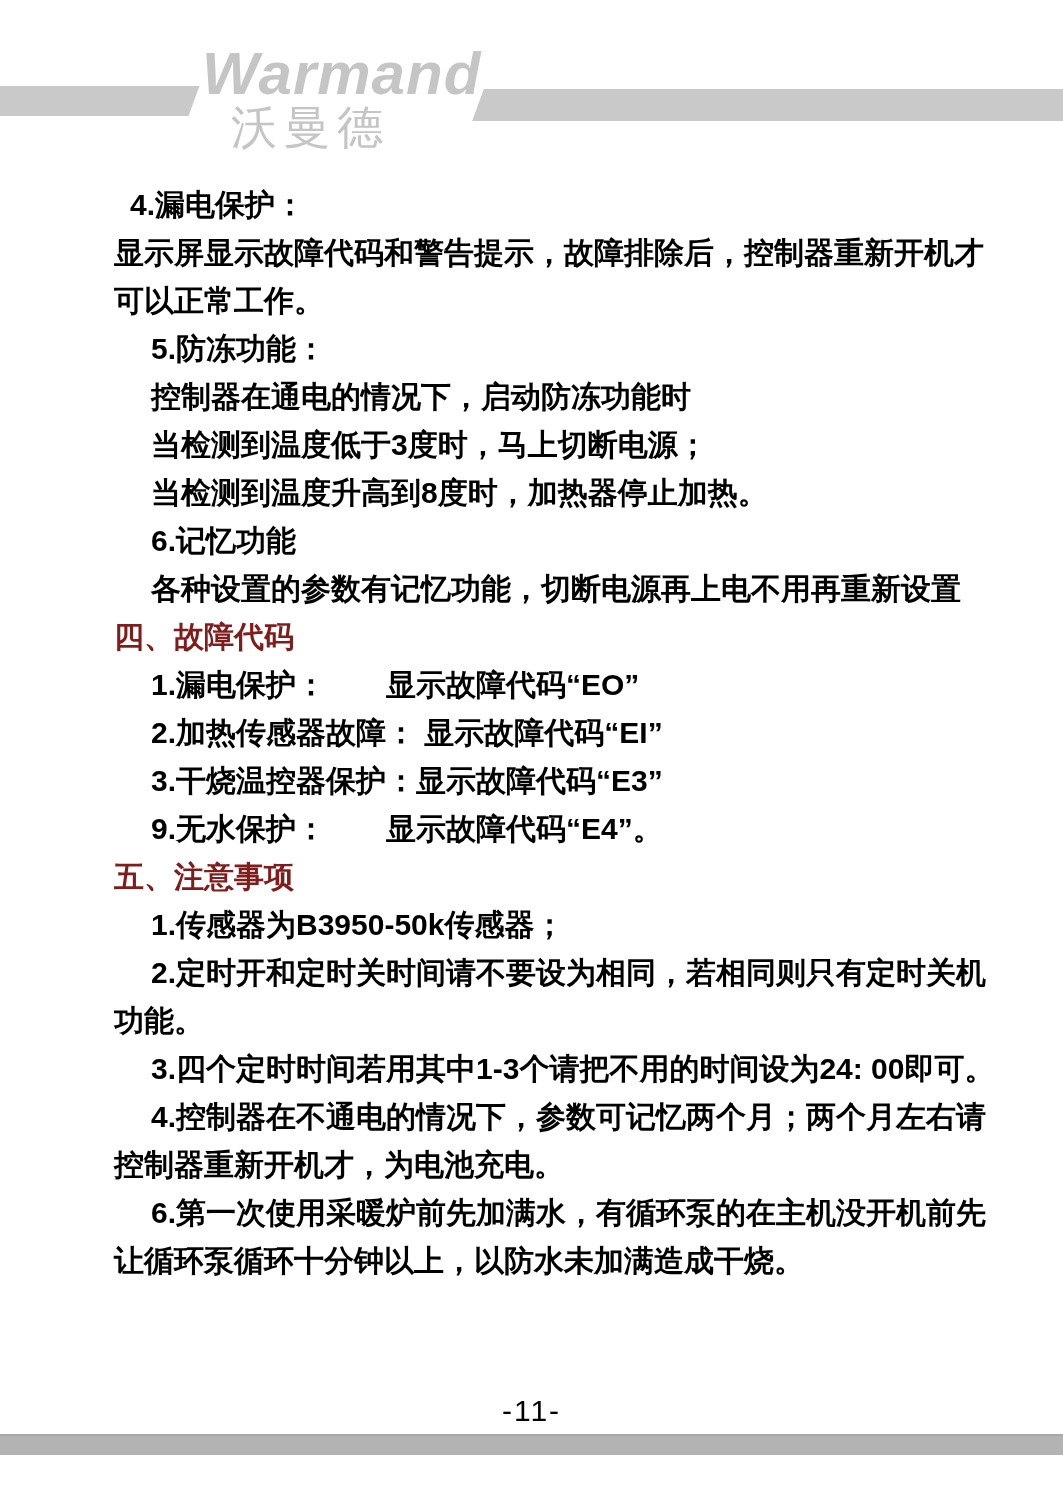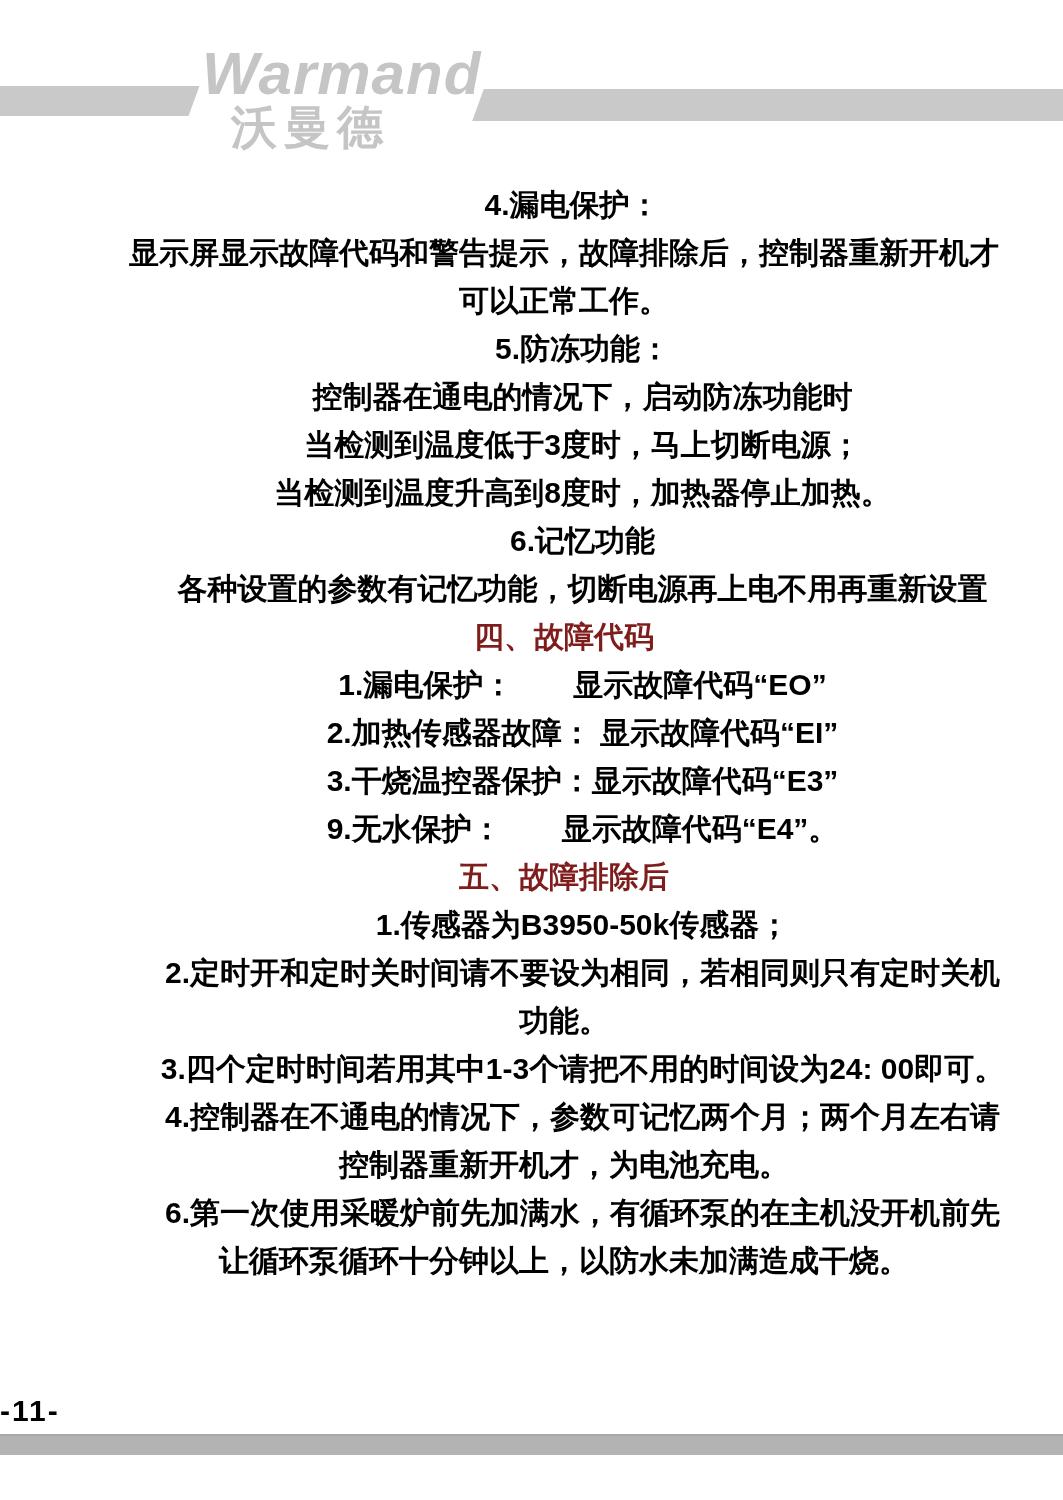--- a/index.html
+++ b/index.html
@@ -21,43 +21,43 @@
   .hdr-bar.right{ left:478px; top:89px; width:620px; height:32px; }
   .logo-en{
     position:absolute; left:202px; top:44px;
     font-size:60px; font-weight:bold; font-style:italic;
     color:#c5c5c5; letter-spacing:1px; line-height:1;
     text-shadow:1px 1px 0 #ffffff;
     white-space:nowrap;
   }
   .logo-cn{
     position:absolute; left:231px; top:104px;
-    font-size:46px; font-weight:bold;
+    font-size:46px; font-weight:normal;
     color:#c5c5c5; letter-spacing:7px; line-height:1;
     white-space:nowrap;
   }
   
   .doc-body{
     position:absolute; left:114px; top:181px; width:900px;
   }
   .line{
     height:48px; line-height:48px;
     font-size:30px; font-weight:bold; color:#000000;
     white-space:nowrap;
     font-family:"Liberation Sans","DejaVu Sans",sans-serif;
-    text-align:center;
   }
   .ind-a{ padding-left:16px; }   
   .ind-b{ padding-left:42px; }   
   .ind-1{ padding-left:37px; }   
   .red{ color:#7f1d1d; }
   
   .page-num{
     position:absolute; left:0; top:1394px; width:1063px;
-    font-size:30px; font-weight:bold; color:#000000;
+    text-align:center;
+    font-size:30px; font-weight:normal; color:#000000;
     letter-spacing:2px;
   }
   .footer-bar{
     position:absolute; left:0; top:1434px;
     width:1063px; height:21px;
     background:#b3b3b3;
     border-top:2px solid #a8a8a8;
     box-sizing:border-box;
   }
 </style>
@@ -79,21 +79,21 @@
     <div class="line ind-1">控制器在通电的情况下，启动防冻功能时</div>
     <div class="line ind-1">当检测到温度低于3度时，马上切断电源；</div>
     <div class="line ind-1">当检测到温度升高到8度时，加热器停止加热。</div>
     <div class="line ind-1">6.记忆功能</div>
     <div class="line ind-1">各种设置的参数有记忆功能，切断电源再上电不用再重新设置</div>
     <div class="line red">四、故障代码</div>
     <div class="line ind-1">1.漏电保护：　　显示故障代码“EO”</div>
     <div class="line ind-1">2.加热传感器故障： 显示故障代码“EI”</div>
     <div class="line ind-1">3.干烧温控器保护：显示故障代码“E3”</div>
     <div class="line ind-1">9.无水保护：　　显示故障代码“E4”。</div>
-    <div class="line red">五、故障排除后</div>
+    <div class="line red">五、注意事项</div>
     <div class="line ind-1">1.传感器为B3950-50k传感器；</div>
     <div class="line ind-1">2.定时开和定时关时间请不要设为相同，若相同则只有定时关机</div>
     <div class="line">功能。</div>
     <div class="line ind-1">3.四个定时时间若用其中1-3个请把不用的时间设为24: 00即可。</div>
     <div class="line ind-1">4.控制器在不通电的情况下，参数可记忆两个月；两个月左右请</div>
     <div class="line">控制器重新开机才，为电池充电。</div>
     <div class="line ind-1">6.第一次使用采暖炉前先加满水，有循环泵的在主机没开机前先</div>
     <div class="line">让循环泵循环十分钟以上，以防水未加满造成干烧。</div>
   </div>
 

